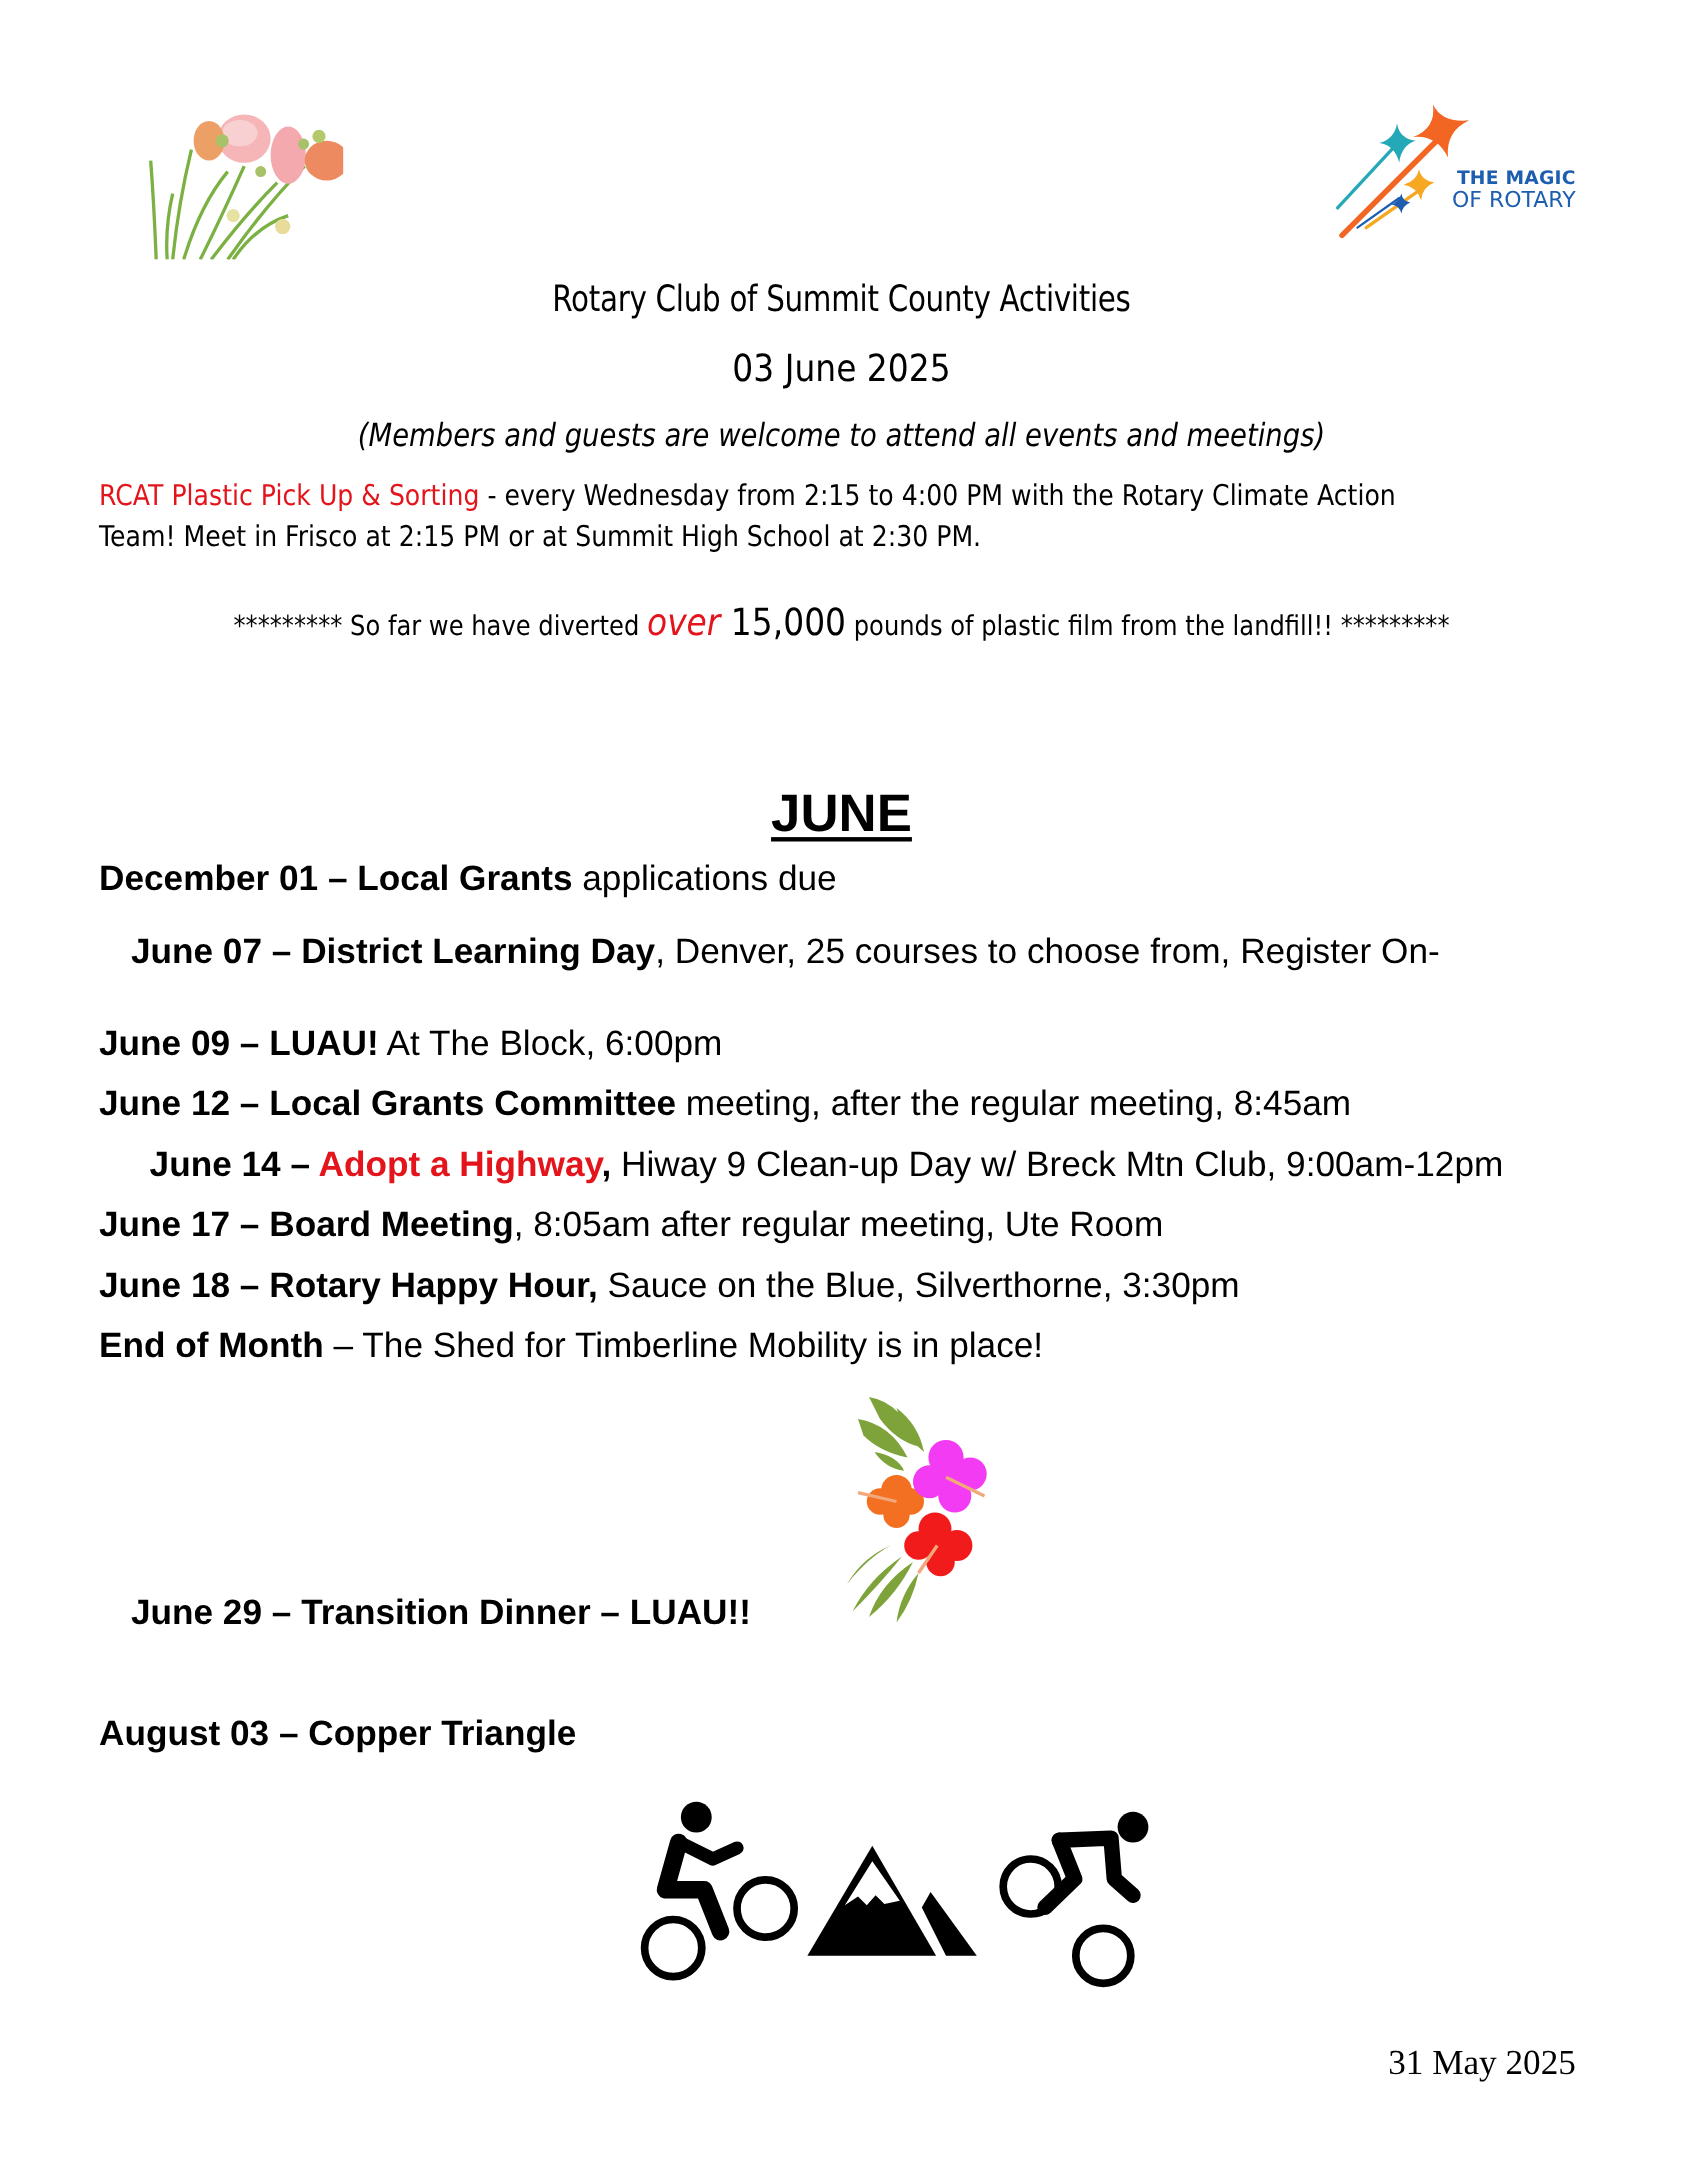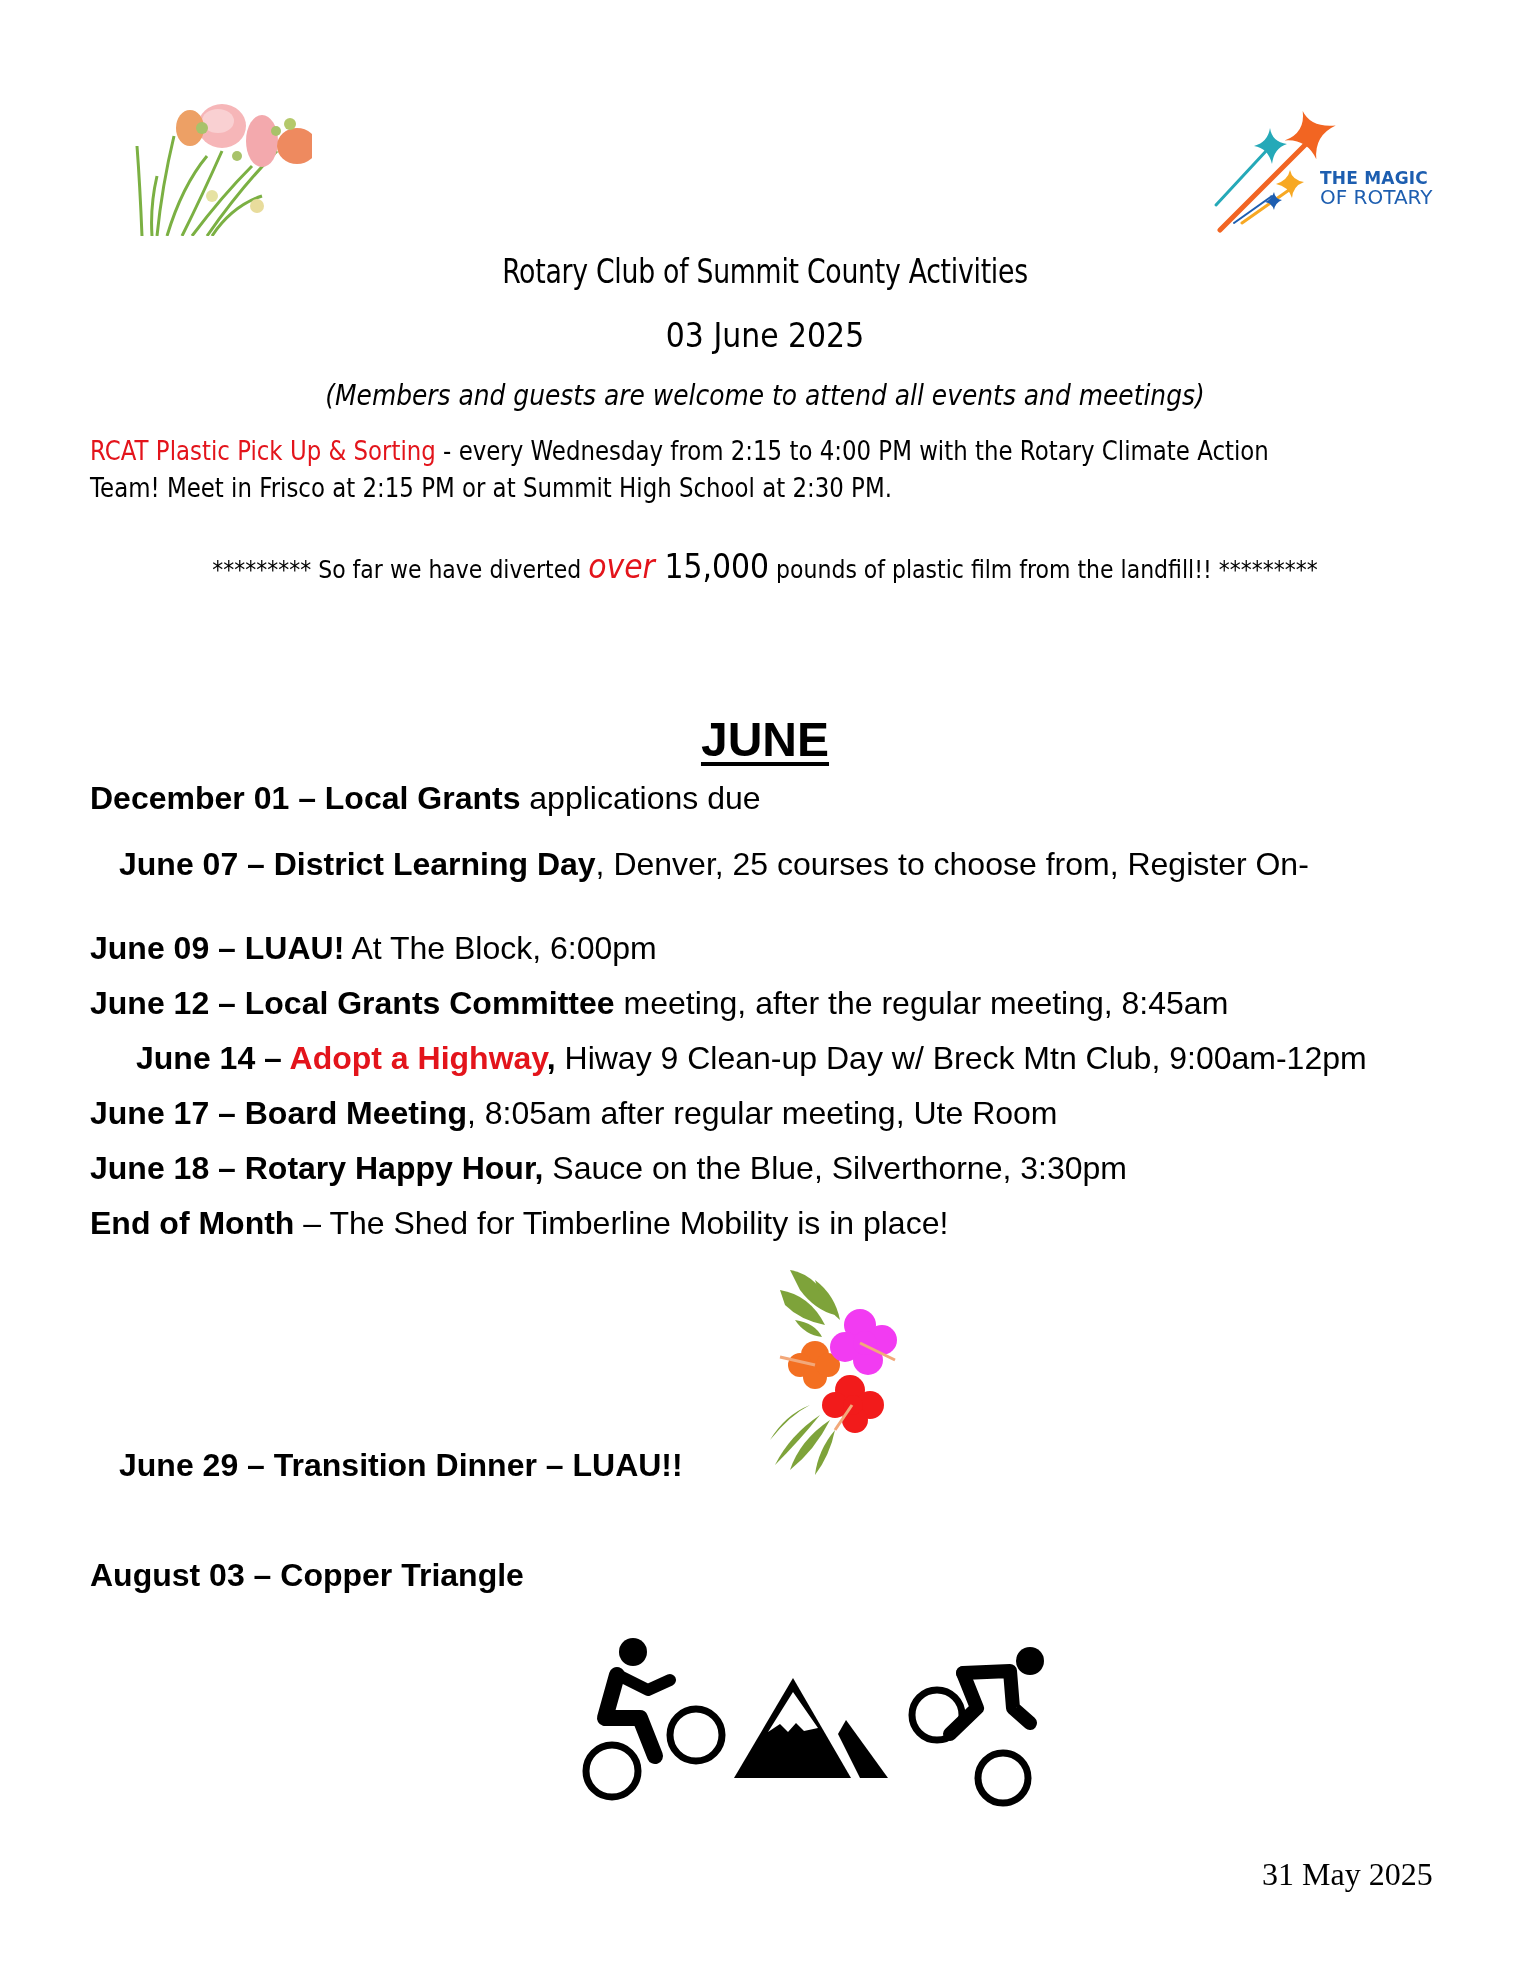--- a/index.html
+++ b/index.html
@@ -1,19 +1,19 @@
 <!DOCTYPE html>
 <html><head>
   <meta charset="utf-8">
   <style>
     html, body { margin: 0; padding: 0; background: #ffffff; }
     body { width: 1530px; height: 1980px; position: relative; overflow: hidden; color: #000; }
     .abs { position: absolute; }
     .flowers { left: 112px; top: 96px; width: 200px; height: 140px; }
-    .logo { left: 1212px; top: 108px; width: 230px; height: 128px; }
+    .logo { left: 1212px; top: 92px; width: 230px; height: 128px; text-align: right; }
     .logo-text { position: absolute; left: 108px; top: 62px; font-family: "DejaVu Sans", sans-serif; color: #1d5eb0; line-height: 1; }
     .logo-t1 { font-size: 17px; font-weight: bold; letter-spacing: 0.2px; }
     .logo-t2 { font-size: 20px; margin-top: 0; }
     .center { left: 0; width: 1530px; text-align: center; }
     .title { top: 252px; font-family: "DejaVu Sans", sans-serif; font-size: 33px; font-stretch: condensed; letter-spacing: -0.3px; transform: scaleX(0.9); }
     .date { top: 315px; font-family: "DejaVu Sans", sans-serif; font-size: 34px; transform: scaleX(0.88); }
     .welcome { top: 378px; font-family: "DejaVu Sans", sans-serif; font-style: italic; font-size: 29px; transform: scaleX(0.86); }
     .rcat { left: 90px; top: 433px; width: 1360px; font-family: "DejaVu Sans", sans-serif; font-size: 26px; line-height: 37px; transform: scaleX(0.88); transform-origin: left top; width: 1545px; }
     .red { color: #e3141b; }
     .diverted { top: 546px; font-family: "DejaVu Sans", sans-serif; font-size: 25px; transform: scaleX(0.88); }

